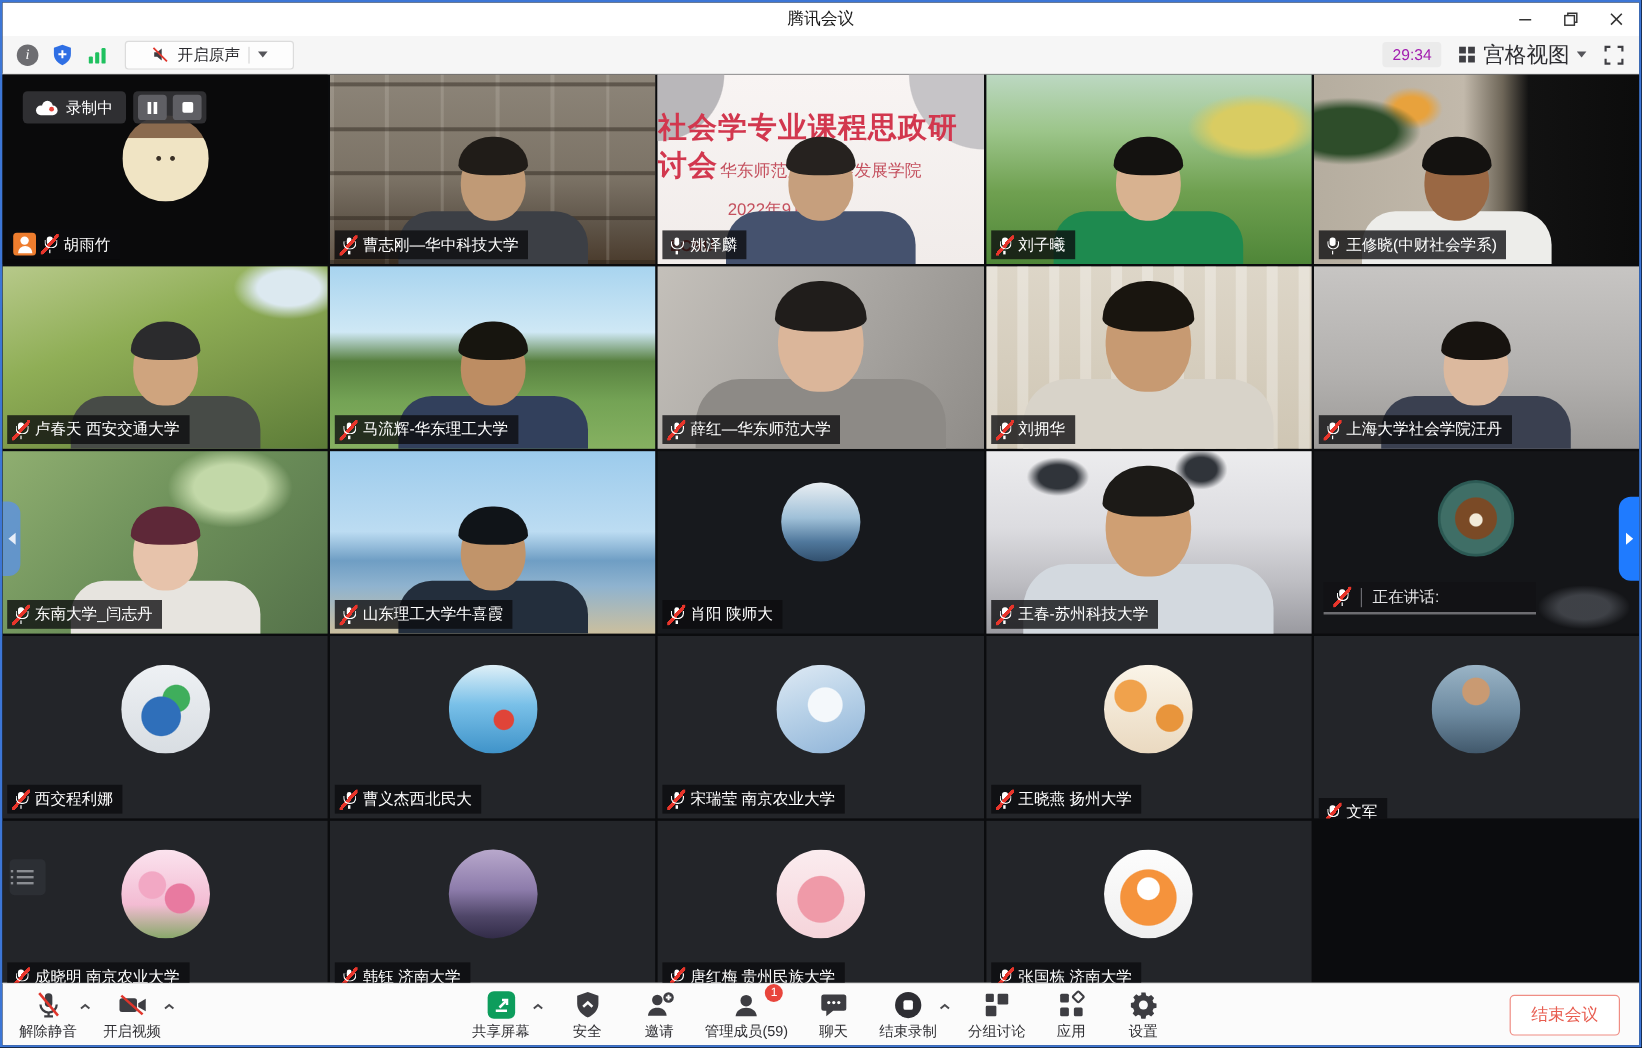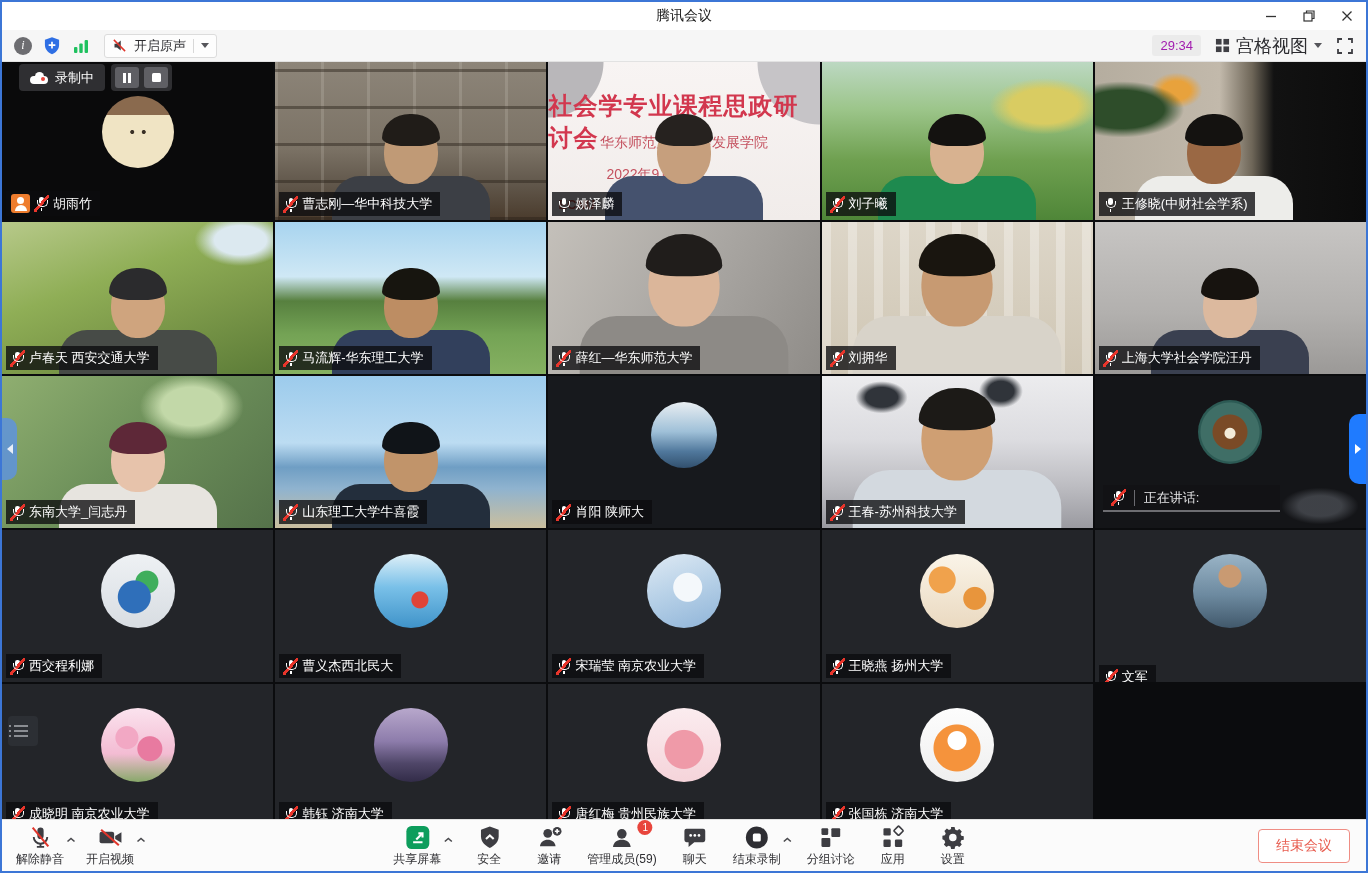--- a/index.html
+++ b/index.html
@@ -9,21 +9,21 @@
 
   
   .titlebar{height:28px;background:#ffffff;position:relative;flex:0 0 auto;display:flex;align-items:center;justify-content:center;}
   .titlebar .title{font-size:14px;color:#1a1a1a;}
   .win-controls{position:absolute;right:0;top:0;height:100%;display:flex;}
   .win-btn{width:38px;height:100%;display:flex;align-items:center;justify-content:center;cursor:pointer;}
 
   
   .topbar{height:32px;background:#f6f6f6;border-bottom:1px solid #e2e2e2;flex:0 0 auto;display:flex;align-items:center;padding:0 12px;gap:10px;}
   .ic-info{width:18px;height:18px;border-radius:50%;background:#6d6d71;color:#fff;font-size:12px;font-style:italic;display:flex;align-items:center;justify-content:center;font-family:"Liberation Serif",serif;}
-  .voice-btn{display:flex;align-items:center;gap:7px;background:#fdfdfd;border:1px solid #dcdcdc;border-radius:3px;height:24px;padding:0 7px;margin-left:4px;}
+  .voice-btn{display:flex;align-items:center;gap:7px;background:#fdfdfd;border:1px solid #dcdcdc;border-radius:3px;height:24px;padding:0 21px;margin-left:4px;}
   .voice-btn .vlabel{font-size:13px;color:#2c2c30;}
   .vsep{width:1px;height:14px;background:#d8d8d8;}
   .topbar-right{margin-left:auto;display:flex;align-items:center;gap:14px;}
   .timer{background:#ebebeb;border-radius:3px;font-size:13px;color:#a21caf;padding:3px 8px;}
   .viewmode{display:flex;align-items:center;gap:6px;}
   .viewmode .vmlabel{font-size:18px;color:#2c2c30;}
   .caret-down{width:0;height:0;border-left:4px solid transparent;border-right:4px solid transparent;border-top:5px solid #55555a;}
 
   
   .stage{position:relative;flex:1 1 auto;background:#0b0c0e;overflow:hidden;}
@@ -40,21 +40,21 @@
   .mic::after{content:"";position:absolute;left:2px;top:4.4px;width:8.6px;height:6px;border:1.4px solid #fff;border-top:none;border-radius:0 0 5px 5px;}
   .mic i{position:absolute;left:5.8px;bottom:0;width:1.6px;height:2.6px;background:#fff;}
   .mic.muted s{position:absolute;left:-1px;top:-1px;width:15px;height:17px;
       background:linear-gradient(to bottom right,transparent 44%,#e8352b 44%,#e8352b 57%,transparent 57%);}
   
   .host{width:19px;height:19px;background:#ee7d2e;border-radius:3px;position:relative;flex:0 0 auto;}
   .host::before{content:"";position:absolute;left:6px;top:3px;width:7px;height:7px;border-radius:50%;background:#fff;}
   .host::after{content:"";position:absolute;left:3.5px;bottom:2.5px;width:12px;height:6px;border-radius:6px 6px 0 0;background:#fff;}
 
   
-  .recwrap{position:absolute;top:2px;left:6px;display:flex;gap:6px;z-index:7;padding-left:11px;}
+  .recwrap{position:absolute;top:14px;left:6px;display:flex;gap:6px;z-index:7;padding-left:11px;}
   .recbadge{display:flex;align-items:center;gap:7px;background:rgba(52,52,56,.88);border-radius:4px;padding:0 11px;height:27px;color:#fff;font-size:13px;}
   .cloud{position:relative;width:18px;height:12px;}
   .cloud::before{content:"";position:absolute;left:0;bottom:0;width:18px;height:8px;border-radius:5px;background:#fff;}
   .cloud::after{content:"";position:absolute;left:4.5px;top:0;width:9px;height:9px;border-radius:50%;background:#fff;}
   .cloud i{position:absolute;right:3px;bottom:2.5px;width:4.5px;height:4.5px;border-radius:50%;background:#e8453c;z-index:1;}
   .reccontrols{display:flex;gap:5px;align-items:center;background:rgba(52,52,56,.88);border-radius:4px;padding:0 4px;}
   .rc{width:24px;height:21px;background:#5f5f64;border-radius:3px;display:flex;align-items:center;justify-content:center;cursor:pointer;}
   .pa{width:8px;height:10px;border-left:3px solid #fff;border-right:3px solid #fff;}
   .st{width:9px;height:9px;background:#fff;border-radius:1.5px;}
 

